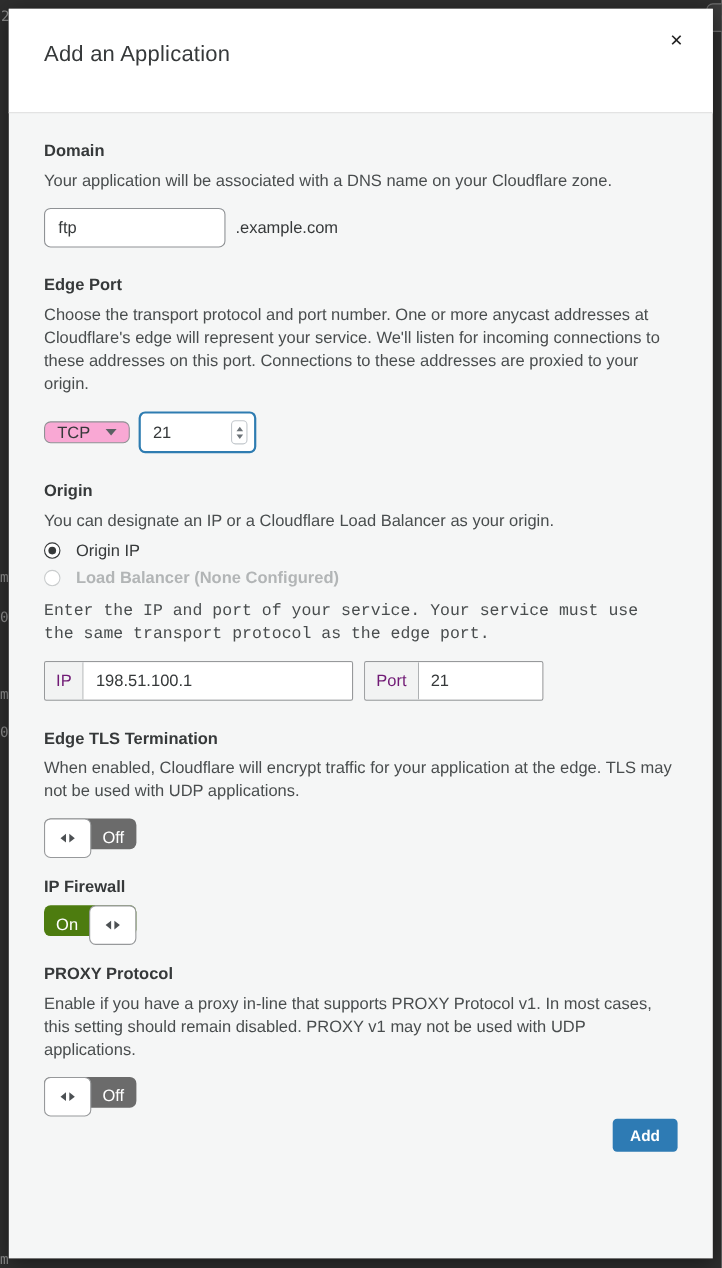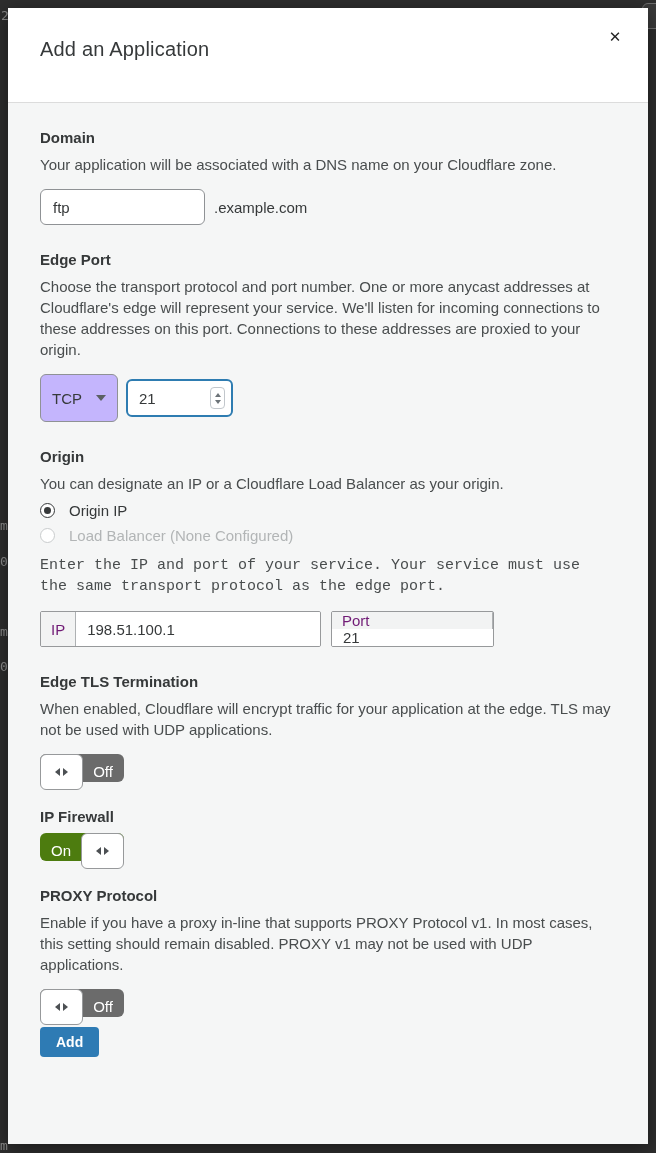--- a/index.html
+++ b/index.html
@@ -50,22 +50,22 @@
     font-family:"Liberation Sans", sans-serif; font-size:15px; color:#36393a;
     padding:0 12px; outline:none;
   }
   .domain-row { display:flex; align-items:center; }
   .domain-row .text-input { width:165px; }
   .domain-suffix { font-size:15px; color:#36393a; margin-left:9px; }
 
   
   .port-row { display:flex; align-items:center; }
   .select {
-    width:78px; height:48px; border:1px solid #8f9295; border-radius:6px;
-    background:#c4b5fd; display:flex; align-items:center; justify-content:space-between;
+    width:78px; height:20px; border:1px solid #8f9295; border-radius:6px;
+    background:#f9a8d4; display:flex; align-items:center; justify-content:space-between;
     padding:0 11px; font-size:15px; color:#36393a; cursor:pointer;
   }
   .caret-down {
     width:0; height:0; border-left:5px solid transparent; border-right:5px solid transparent;
     border-top:6px solid #5b6063;
   }
   .number-wrap { position:relative; margin-left:8px; }
   .number-input {
     width:107px; height:38px; border:2px solid #2e7cb1; border-radius:6px; background:#fff;
     font-family:"Liberation Sans", sans-serif; font-size:15px; color:#36393a;
@@ -83,40 +83,40 @@
 
   
   .radio-row { display:flex; align-items:center; height:25px; cursor:pointer; }
   .radio-outer {
     width:15px; height:15px; border-radius:50%; border:1px solid #36393a;
     display:flex; align-items:center; justify-content:center; background:#fff;
   }
   .radio-dot { width:7px; height:7px; border-radius:50%; background:#36393a; }
   .radio-row.disabled .radio-outer { border-color:#c9cccd; }
   .radio-label { font-size:15px; color:#36393a; margin-left:14px; }
-  .radio-row.disabled .radio-label { color:#b2b5b6; }
+  .radio-row.disabled .radio-label { color:#b2b5b6;font-weight:bold; }
   .ip-note { margin-top:7px;font-family:Liberation Mono, monospace; }
 
   
   .ip-port-row { display:flex; align-items:center; }
   .prefix-input {
     display:inline-flex; align-items:stretch; height:36px;
     border:1px solid #97999b; border-radius:2px; background:#fff; overflow:hidden;
   }
   .prefix {
     display:flex; align-items:center; padding:0 10px; background:#f2f3f3;
     color:#701a75; font-size:15px; border-right:1px solid #aeb1b3;
   }
   .prefix-input input {
     border:none; outline:none; background:#fff; font-family:"Liberation Sans", sans-serif;
     font-size:15px; color:#36393a; padding:0 11px;
   }
   .ip-wrap { width:281px; }
   .ip-wrap input { width:100%; }
-  .port-wrap { width:163px; margin-left:10px;flex-direction:column; }
+  .port-wrap { width:163px; margin-left:10px; }
   .port-wrap input { width:100%; }
 
   
   .toggle {
     position:relative; width:84px; height:28px; border-radius:6px; cursor:pointer;
     font-size:15px;
   }
   .toggle .state-label {
     position:absolute; top:0; width:42px; height:36px; line-height:36px;
     text-align:center; color:#fff;
@@ -129,21 +129,21 @@
   .toggle.off { background:#6b6b6b; }
   .toggle.off .knob { left:0; }
   .toggle.off .state-label { right:0; }
   .toggle.on { background:#4d7c0f; }
   .toggle.on .knob { right:0; }
   .toggle.on .state-label { left:0; }
   .tri-left  { width:0; height:0; border-top:4px solid transparent; border-bottom:4px solid transparent; border-right:5px solid #4c5053; }
   .tri-right { width:0; height:0; border-top:4px solid transparent; border-bottom:4px solid transparent; border-left:5px solid #4c5053; }
 
   
-  .modal-footer { padding:10px 0 0 0; display:flex; }
+  .modal-footer { padding:10px 0 0 0; display:flex; justify-content:flex-end; }
   .add-btn {
     min-width:58px; height:30px; background:#2e7bb4; border:none; border-radius:4px;
     color:#fff; font-family:"Liberation Sans", sans-serif; font-size:14px; font-weight:700;
     padding:0 16px; cursor:pointer;
   }
 </style>
 </head>
 <body>
 
 <div class="overlay">

